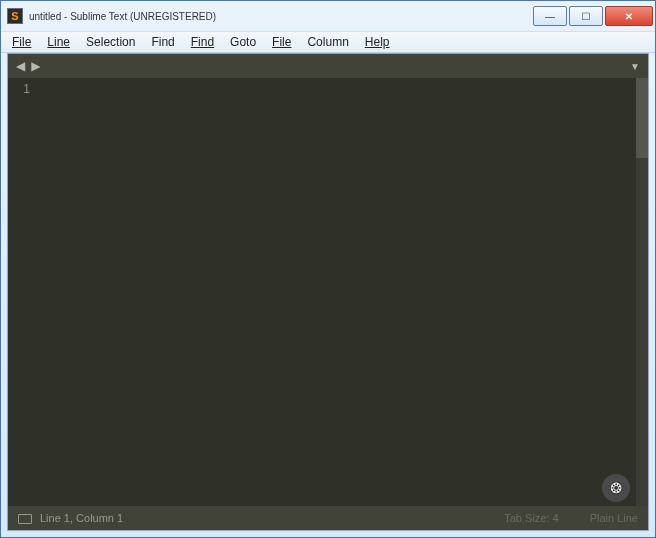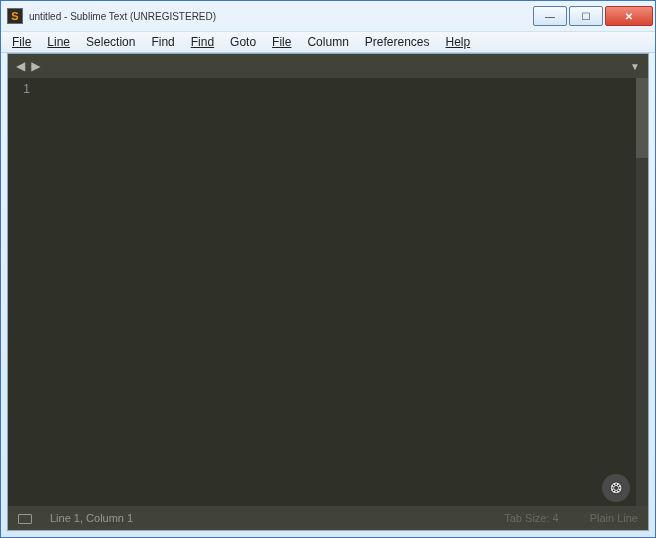--- a/index.html
+++ b/index.html
@@ -26,21 +26,21 @@
 .nav-arrow { color: #b8b8b0; font-size: 12px; margin-right: 6px; cursor: pointer; }
 .tab-dropdown { margin-left: auto; color: #b8b8b0; font-size: 10px; cursor: pointer; }
 
 .editor-area { flex: 1; display: flex; background: #2f3129; position: relative; }
 .gutter { width: 30px; background: #2f3129; color: #8f908a; font-size: 12px; text-align: right; padding: 4px 8px 0 0; font-family: Consolas, monospace; }
 .code { flex: 1; background: #2f3129; padding: 4px 0 0 4px; font-family: Consolas, monospace; font-size: 12px; color: #f8f8f2; }
 .scrollbar-v { width: 12px; background: #3c3d36; }
 .scrollbar-v .thumb { width: 100%; height: 80px; background: #55564e; }
 
 .statusbar { height: 24px; background: #414339; display: flex; align-items: center; padding: 0 10px; font-size: 11px; color: #989890; }
-.status-left { display: flex; align-items: flex-end; gap: 18px; }
+.status-left { display: flex; align-items: flex-end; gap: 8px; }
 .panel-icon { width: 14px; height: 10px; border: 1px solid #989890; border-radius: 1px; }
 .status-spacer { flex: 1; }
 .status-seg { margin-left: 31px; color: #6a6b63; }
 
 .watermark { position: absolute; right: 18px; bottom: 28px; display: flex; align-items: center; gap: 8px; color: #e8e8e6; font-size: 14px; text-shadow: 0 0 2px #000; pointer-events: none; }
 .wm-circle { width: 28px; height: 28px; border-radius: 50%; background: #4a4a4a; display: flex; align-items: center; justify-content: center; color: #eee; font-size: 14px; }
 </style>
 </head>
 <body>
 
@@ -61,21 +61,20 @@
 
   <div class="menubar">
     <div class="menu-item"><span class="ul">File</span></div>
     <div class="menu-item"><span class="ul">Line</span></div>
     <div class="menu-item"><span>Selection</span></div>
     <div class="menu-item"><span>Find</span></div>
     <div class="menu-item"><span class="ul">Find</span></div>
     <div class="menu-item"><span>Goto</span></div>
     <div class="menu-item"><span class="ul">File</span></div>
     <div class="menu-item"><span>Column</span></div>
-    <div class="menu-item"><span>Preferences</span></div>
     <div class="menu-item"><span class="ul">Help</span></div>
   </div>
 
   <div class="client">
 
     <div class="tabstrip">
       <span class="nav-arrow">◀</span>
       <span class="nav-arrow">▶</span>
       <span class="tab-dropdown">▼</span>
     </div>

